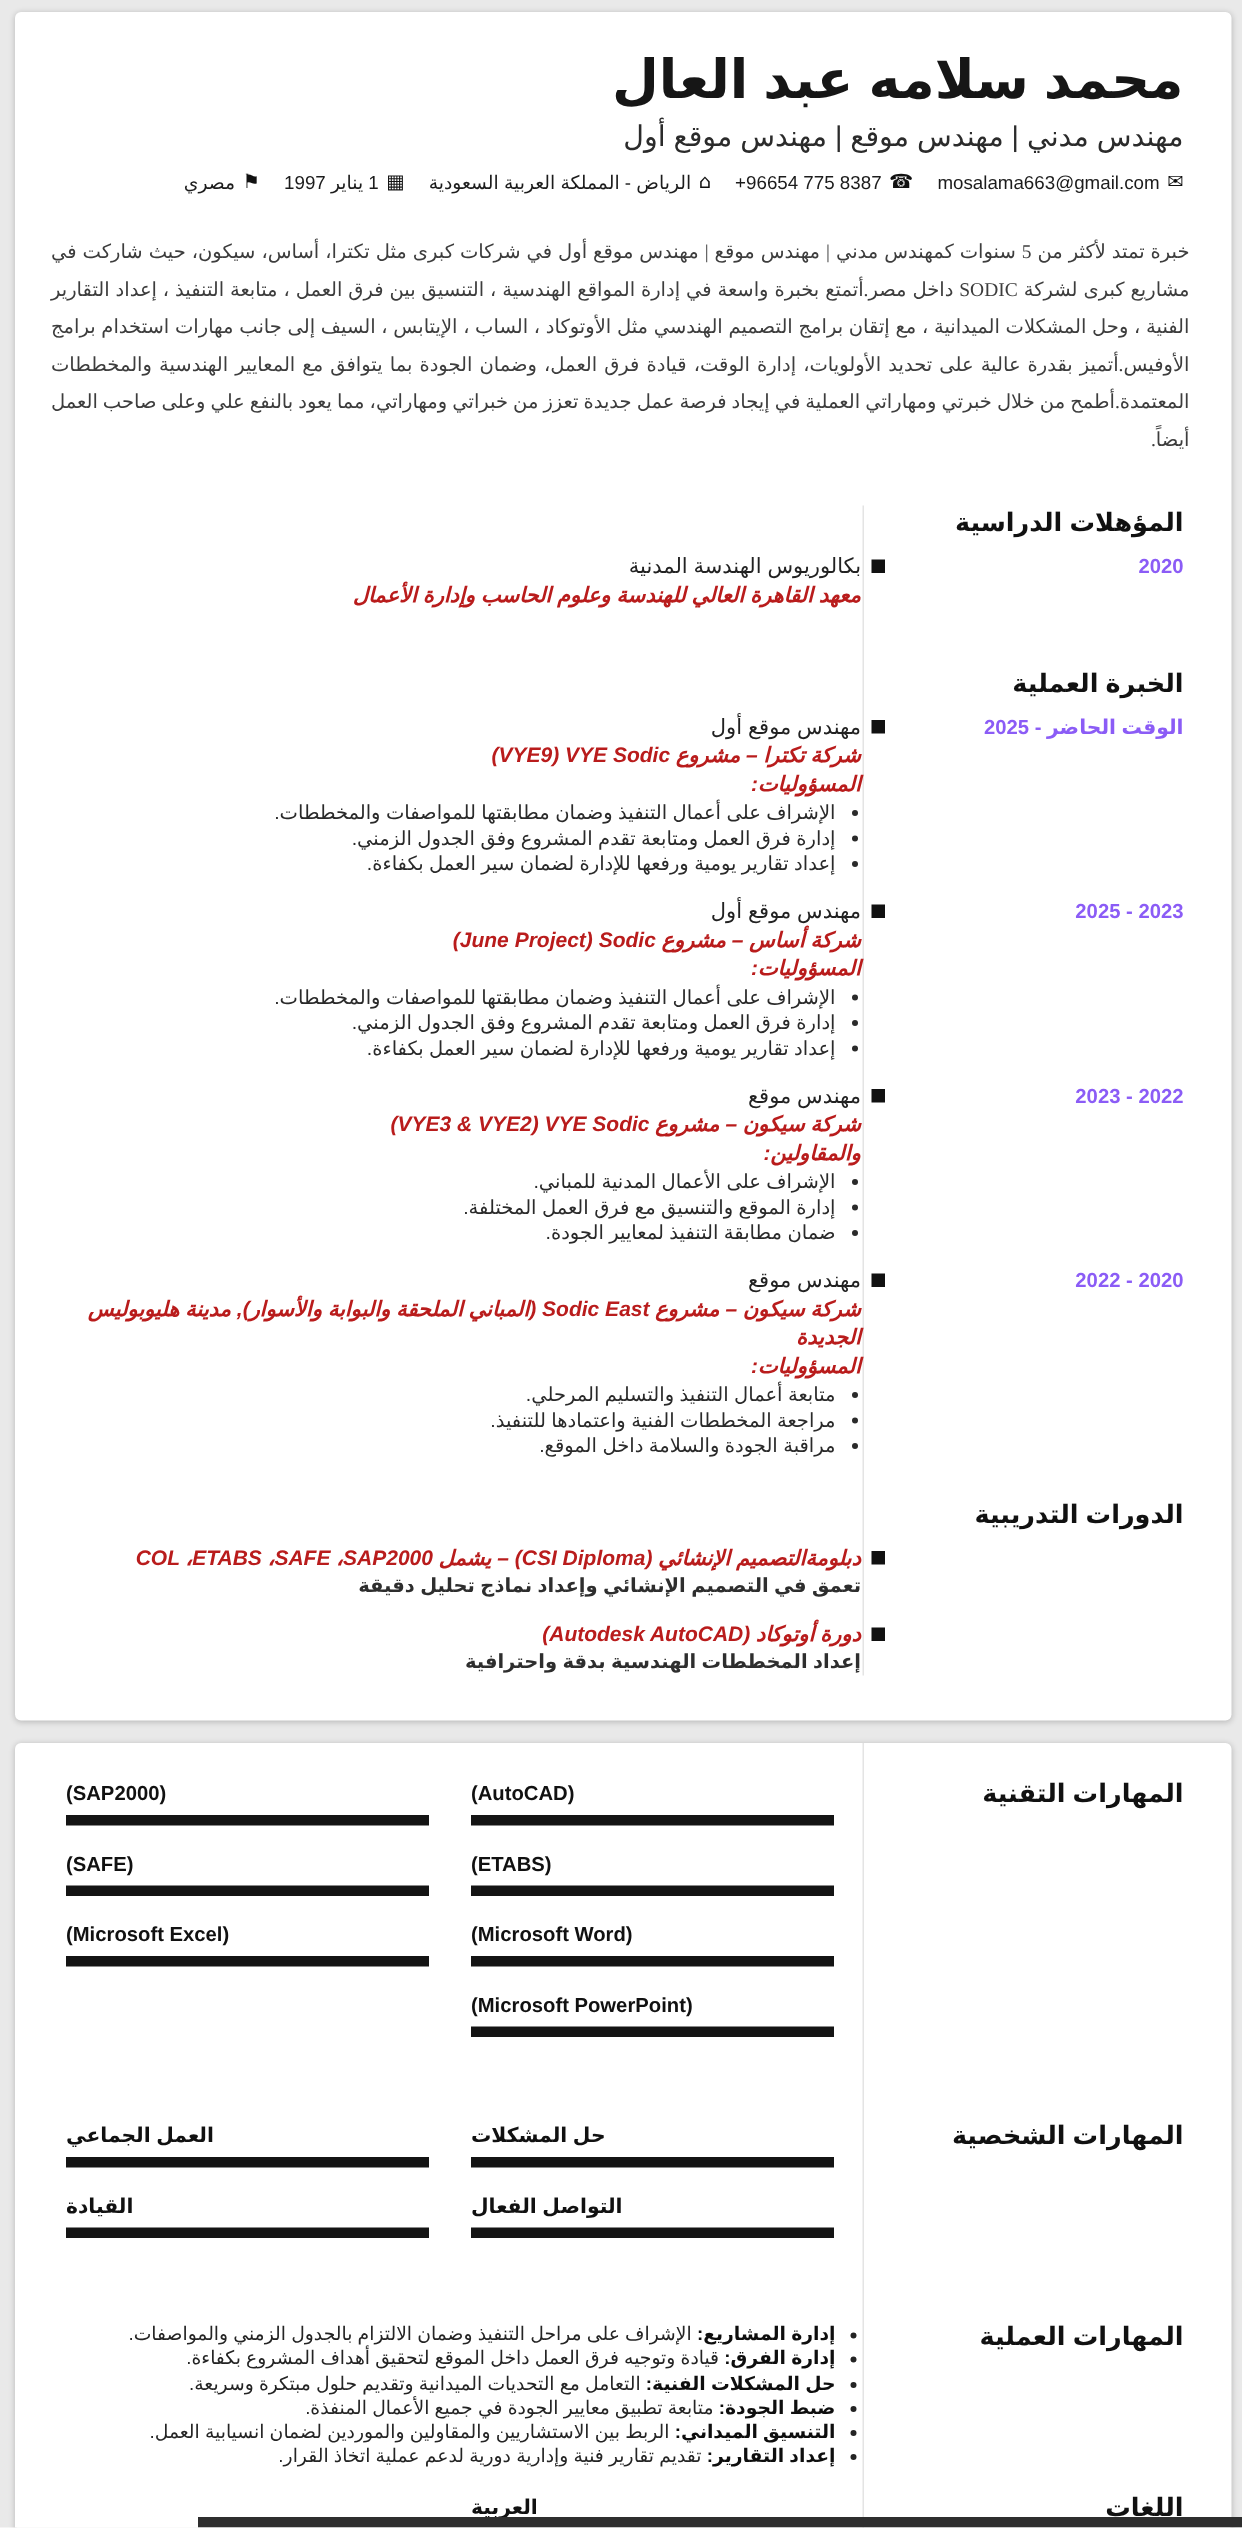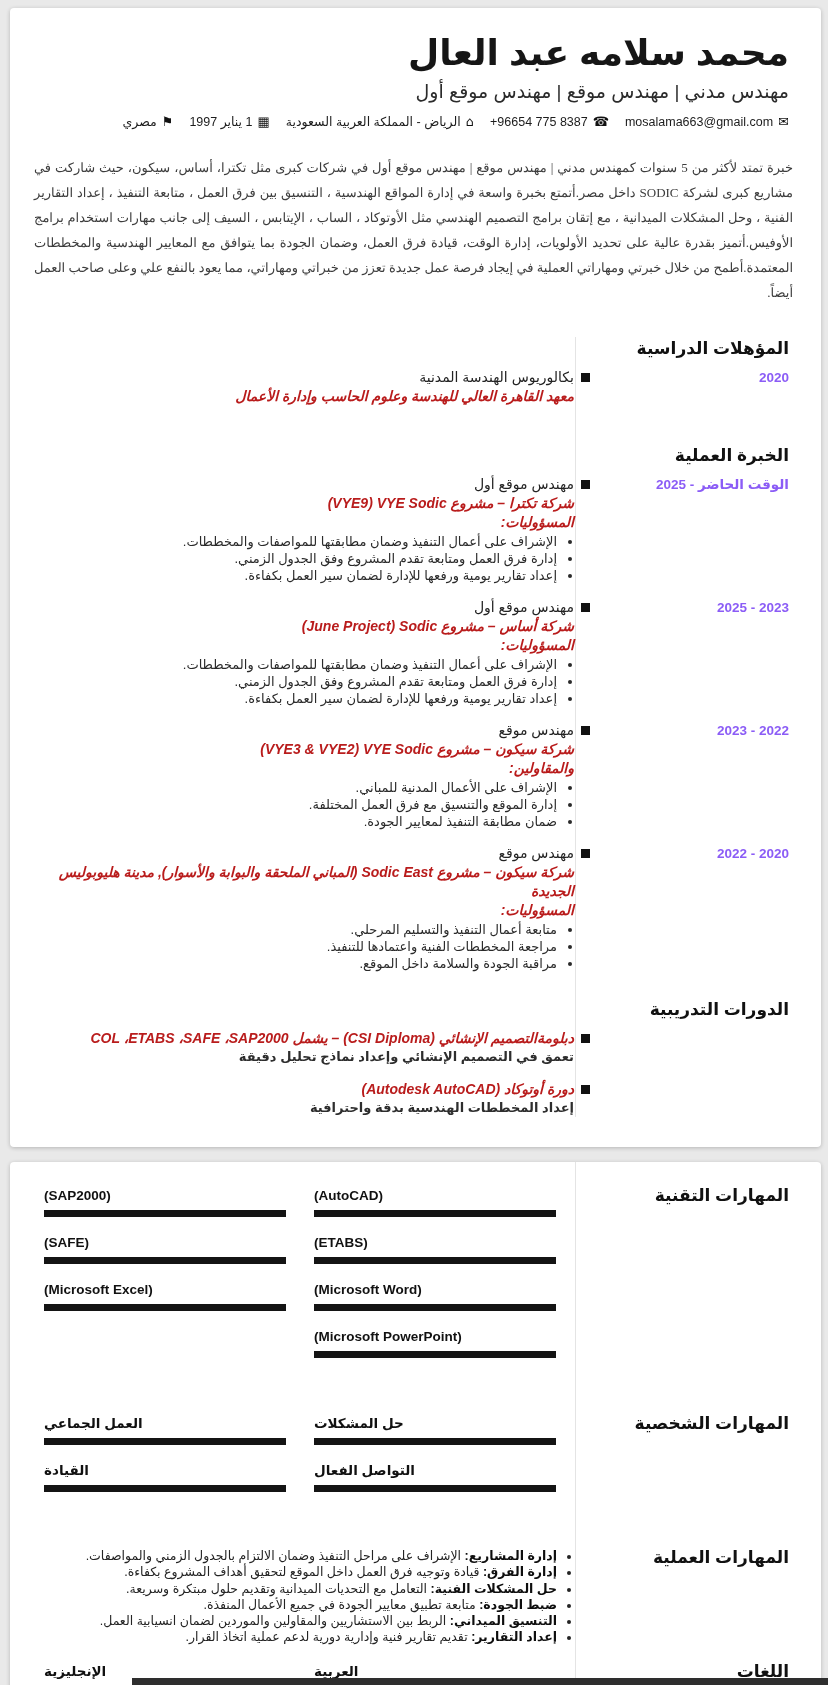--- a/index.html
+++ b/index.html
@@ -303,23 +303,19 @@
     </div>
 
     <div class="sec2 lang-sec">
       <div class="scell sec-title" style="line-height:20px">اللغات</div>
       <div class="mcell skills-wrap">
         <div class="skill-row">
           <div class="skill">
             <div class="lbl">العربية</div>
 
           </div>
-          <div class="skill">
-            <div class="lbl">الإنجليزية</div>
-
-          </div>
         </div>
       </div>
     </div>
   </div>
 
   <div class="bottom-strip"></div>
 </div>
 
 </body></html>

